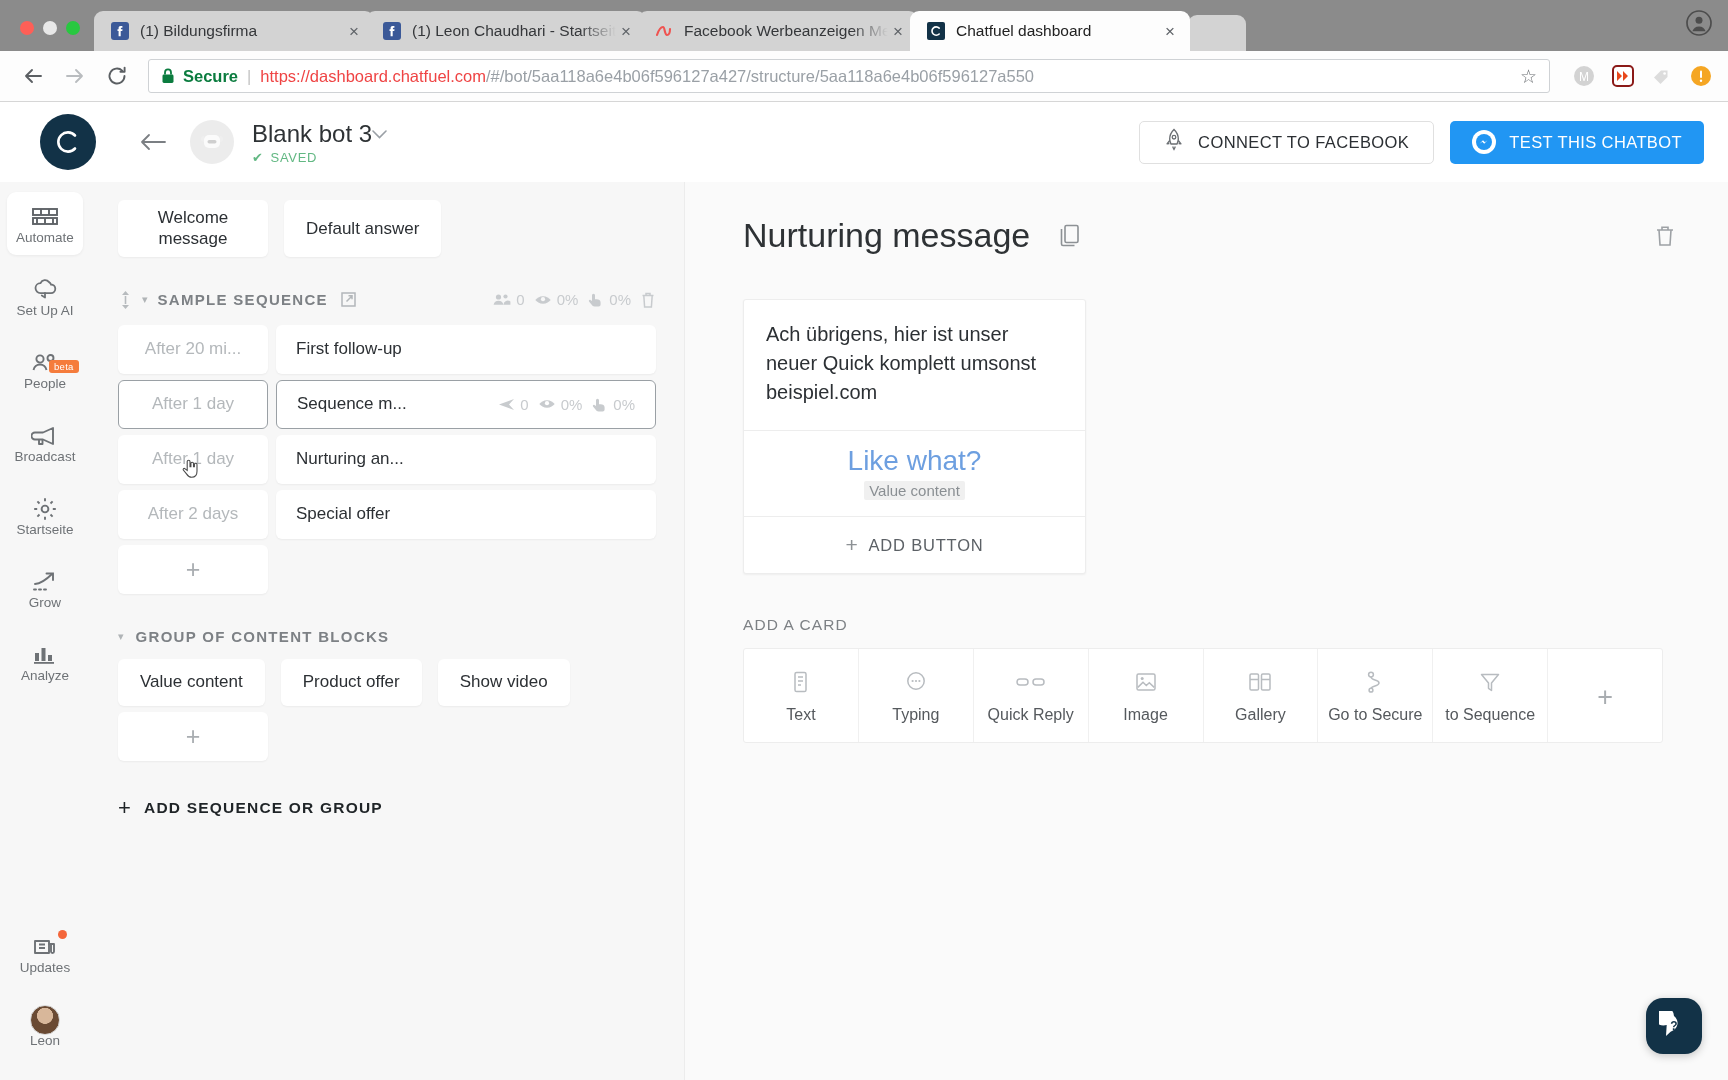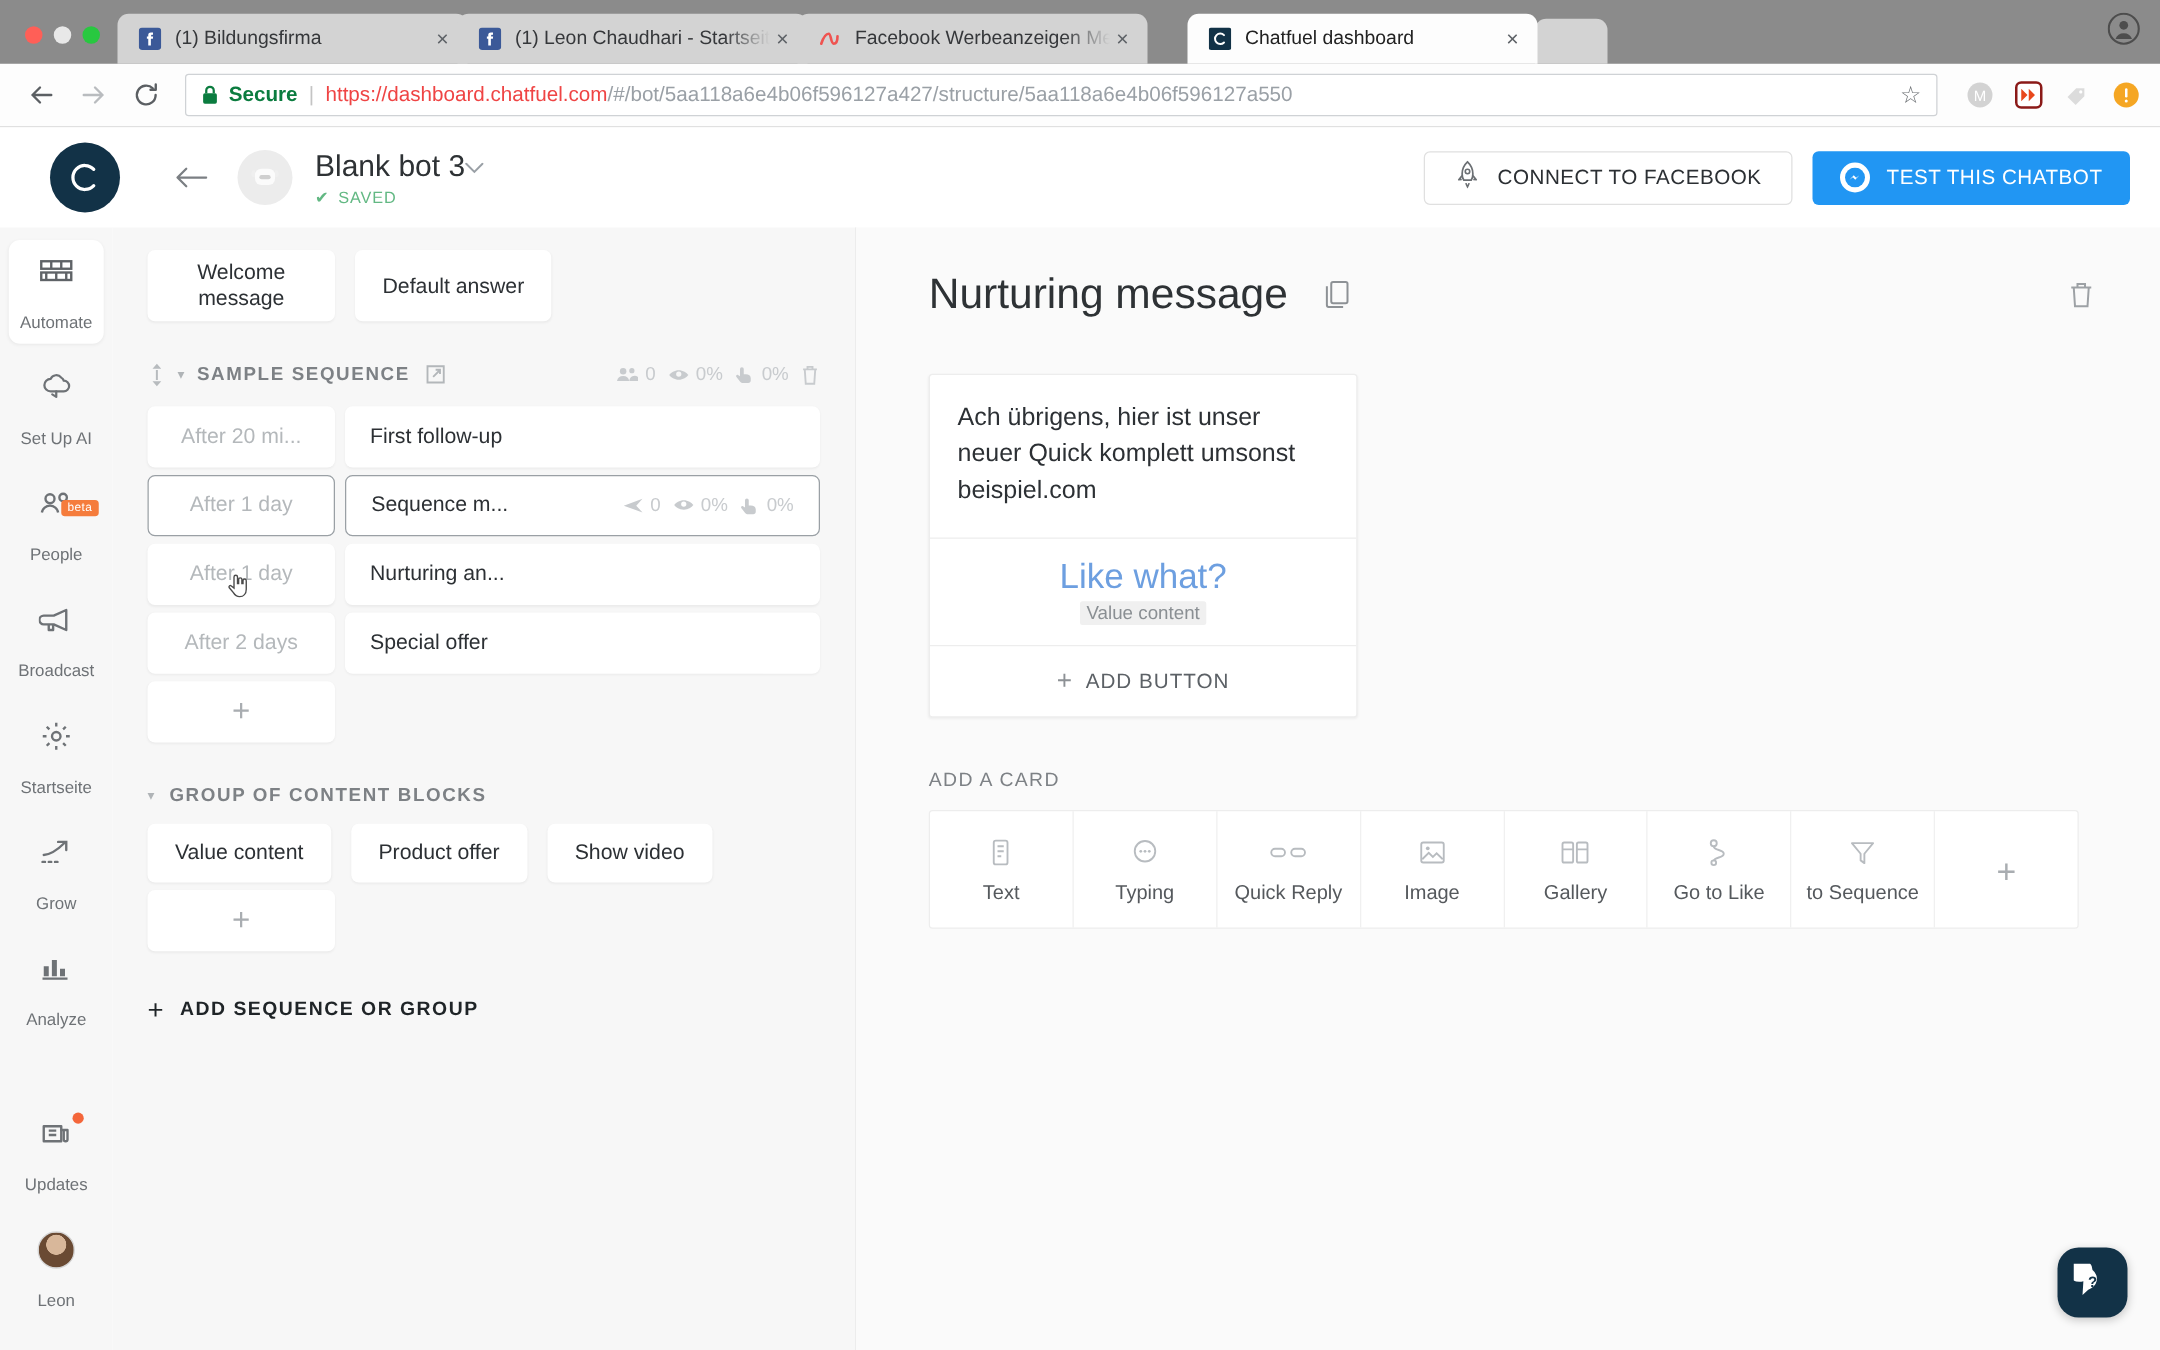--- a/index.html
+++ b/index.html
@@ -23,21 +23,21 @@
   .dot.red { background: #ff5f57; }
   .dot.yellow { background: #e8e8e8; }
   .dot.green { background: #28c840; }
 
   .tab {
     height: 40px; width: 280px; display: flex; align-items: center;
     background: #d3d3d3; border-radius: 9px 9px 0 0;
     padding: 0 10px 0 16px; margin-right: -8px; position: relative;
     font-size: 15.5px; color: #35373a;
   }
-  .tab.active { background: #fdfdfd; z-index: 5; color: #222; margin-left: 40px; }
+  .tab.active { background: #fdfdfd; z-index: 5; color: #222; }
   .tab .favicon { width: 19px; height: 19px; flex: none; margin-right: 11px; display: flex; align-items: center; justify-content: center; }
   .tab .title {
     flex: 1 1 auto; white-space: nowrap; overflow: hidden;
     -webkit-mask-image: linear-gradient(to right, #000 82%, transparent 100%);
     mask-image: linear-gradient(to right, #000 82%, transparent 100%);
   }
   .tab .close { width: 20px; flex: none; text-align: center; color: #5f6368; font-size: 17px; line-height: 1; }
   .tab-stub { width: 58px; height: 36px; background: #d3d3d3; border-radius: 9px 9px 0 0; margin-left: 6px; }
   .profile-btn { position: absolute; right: 16px; top: 10px; width: 26px; height: 26px; }
 
@@ -94,21 +94,21 @@
 
   .body { flex: 1 1 auto; display: flex; min-height: 0; }
 
   
   .rail {
     width: 90px; background: #f7f7f7; flex: none;
     display: flex; flex-direction: column; align-items: center; padding-top: 10px;
   }
   .railitem {
     width: 76px; padding: 12px 0 10px; border-radius: 9px;
-    display: flex; flex-direction: column; align-items: center; gap: 20px;
+    display: flex; flex-direction: column; align-items: center; gap: 0;
     color: #6e7276; font-size: 13.5px; position: relative; margin-bottom: 10px;
   }
   .railitem.active { background: #fff; box-shadow: 0 1px 3px rgba(0,0,0,.06); }
   .railicon { height: 26px; display: flex; align-items: center; justify-content: center; }
   .beta {
     position: absolute; left: 42px; top: 22px; background: #f57c3c; color: #fff;
     font-size: 9.5px; padding: 1px 5px; border-radius: 3px; letter-spacing: .3px;
   }
   .rail-spacer { flex: 1 1 auto; }
   .reddot { position: absolute; right: 16px; top: 8px; width: 9px; height: 9px; border-radius: 50%; background: #f4663a; }
@@ -761,21 +761,21 @@
           <div class="cardtype">
             <span class="ic">
               <svg width="20" height="22" viewBox="0 0 20 22">
                   <g fill="none" stroke="currentColor" stroke-width="1.5">
                     <circle cx="6" cy="3.6" r="2.4"></circle>
                     <path d="M6 6c0 3.6 8 2.4 8 6s-8 2.4-8 6"></path>
                     <circle cx="6" cy="19.2" r="1.9"></circle>
                   </g>
                 </svg>
             </span>
-            <span>Go to Like</span>
+            <span>Go to Secure</span>
           </div>
 
           <div class="cardtype">
             <span class="ic">
               <svg width="22" height="21" viewBox="0 0 22 21">
                   <path d="M2.5 2.5h17l-7 8.5v7.5l-3-2.2V11z" fill="none" stroke="currentColor" stroke-width="1.5" stroke-linejoin="round"></path>
                 </svg>
             </span>
             <span>to Sequence</span>
           </div>

